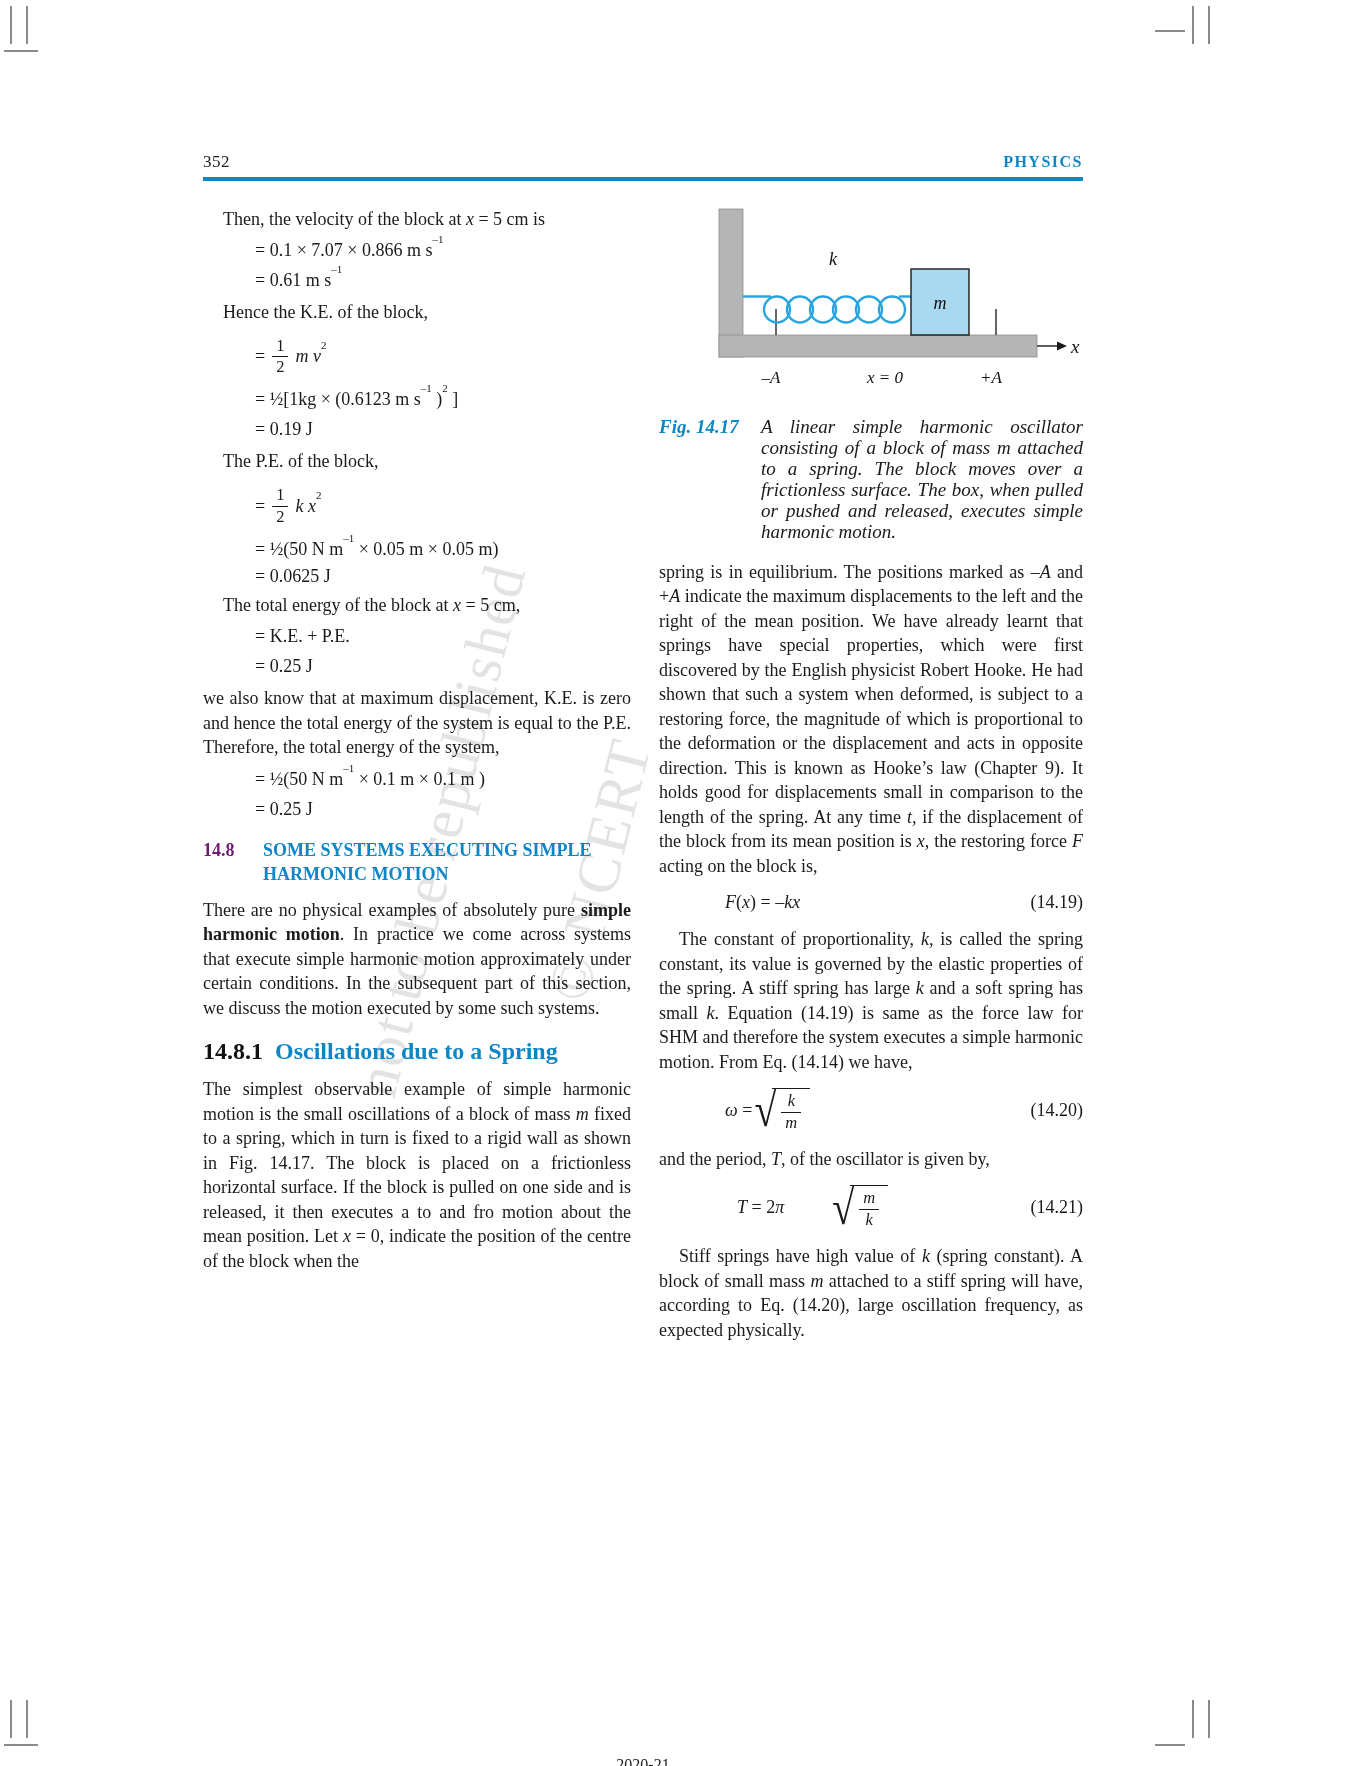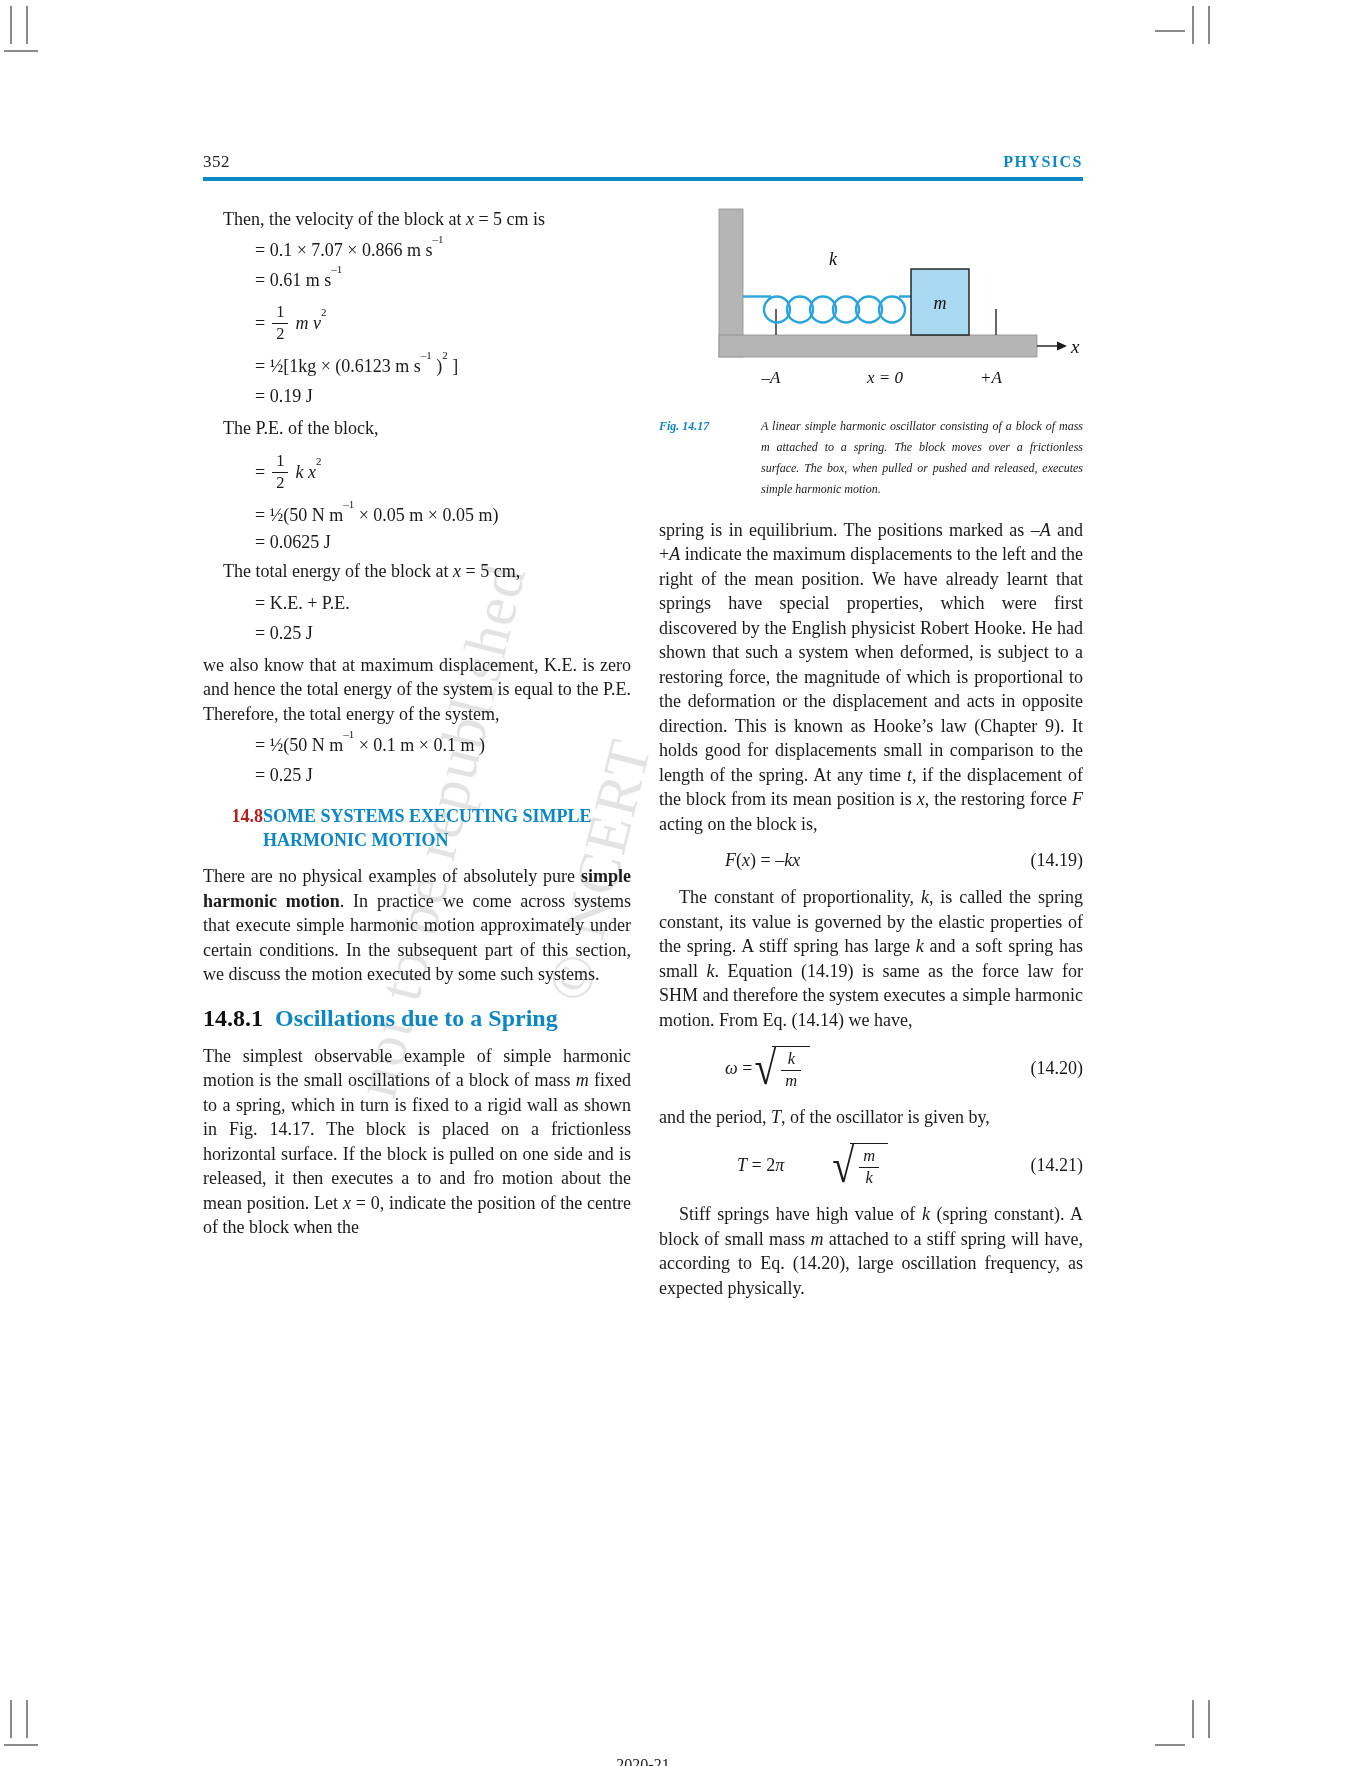--- a/index.html
+++ b/index.html
@@ -41,30 +41,30 @@
 
   .eq-frac { display:flex; align-items:center; gap:7px; margin:12px 0 12px 52px; font-size:18px; }
   .frac { display:inline-flex; flex-direction:column; text-align:center; line-height:1.15; font-size:16.5px; vertical-align:middle; }
   .frac .fnum { padding:0 4px 1px; border-bottom:1.5px solid #1a1a1a; }
   .frac .fden { padding:1px 4px 0; }
   .italic { font-style:italic; }
 
   .endmark { float:right; color:#2aa0c4; font-size:15px; line-height:24.5px; }
 
   .h-sec { display:flex; font-size:18px; font-weight:bold; margin:18px 0 12px; line-height:24px; }
-  .h-sec .h-num { flex:0 0 60px; color:#b91c1c;text-align:right; }
+  .h-sec .h-num { flex:0 0 60px; color:#701a75; }
   .h-sec .h-txt { width:360px; color:#0d86c5; }
   .h-sub { display:flex; font-size:24px; font-weight:bold; margin:18px 0 12px; }
   .h-sub .h-num { flex:0 0 72px; color:#111; }
   .h-sub .h-txt { color:#0d86c5; }
 
   
   .figure-block { width:424px; }
   .fig-svg { display:block; width:424px; height:195px; }
-  .fig-caption { display:flex; margin-top:14px; font-size:12px; line-height:21px; }
+  .fig-caption { display:flex; margin-top:14px; font-size:19px; line-height:21px; }
   .fig-caption .cap-label { flex:0 0 102px; color:#0d86c5; font-weight:bold; font-style:italic; }
   .fig-caption .cap-text { flex:1; font-style:italic; text-align:justify; color:#1a1a1a; }
 
   .eqrow { display:flex; align-items:center; margin:14px 0; font-size:18px; }
   .eqrow .eqbody { margin-left:66px; display:inline-flex; align-items:center; }
   .eqrow .eqnum { margin-left:auto; }
 
   .sqrt { display:inline-flex; align-items:center; margin-left:2px; }
   .sqrt .rad { font-size:40px; line-height:1; transform:scaleY(1.2); margin-right:-4px; font-weight:400; }
   .sqrt .rcand { border-top:1.6px solid #1a1a1a; padding:3px 9px 0; display:inline-flex; }
@@ -104,20 +104,21 @@
 
     <div class="columns">
 
       <section class="col-left">
 
         <p class="body indent">Then, the velocity of the block at <span style="font-style: italic;">x</span> = 5 cm is</p>
 
         <div class="eqline">= 0.1 × 7.07 × 0.866 m s<sup>–1</sup></div>
         <div class="eqline">= 0.61 m s<sup>–1</sup></div>
 
+        <p class="body indent mt-sm">Hence the K.E. of the block,</p>
 
         <div class="eq-frac">
           <span>=</span>
           <span class="frac">
             <span class="fnum">1</span>
             <span class="fden">2</span>
           </span>
           <span><span style="font-style: italic;">m</span> <span style="font-style: italic;">v</span><sup>2</sup></span>
         </div>
 

